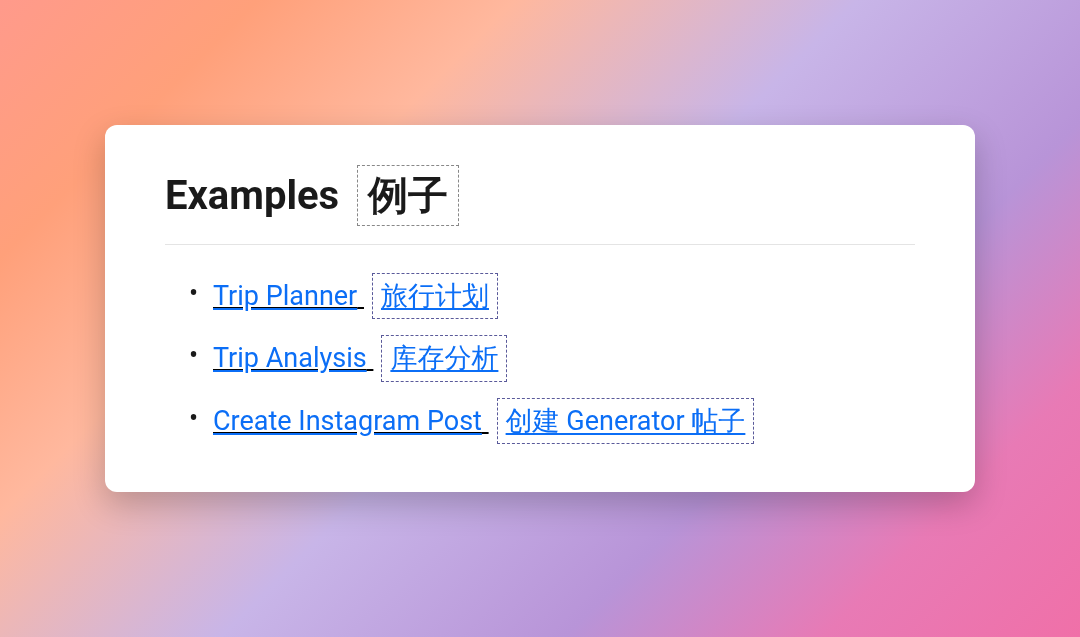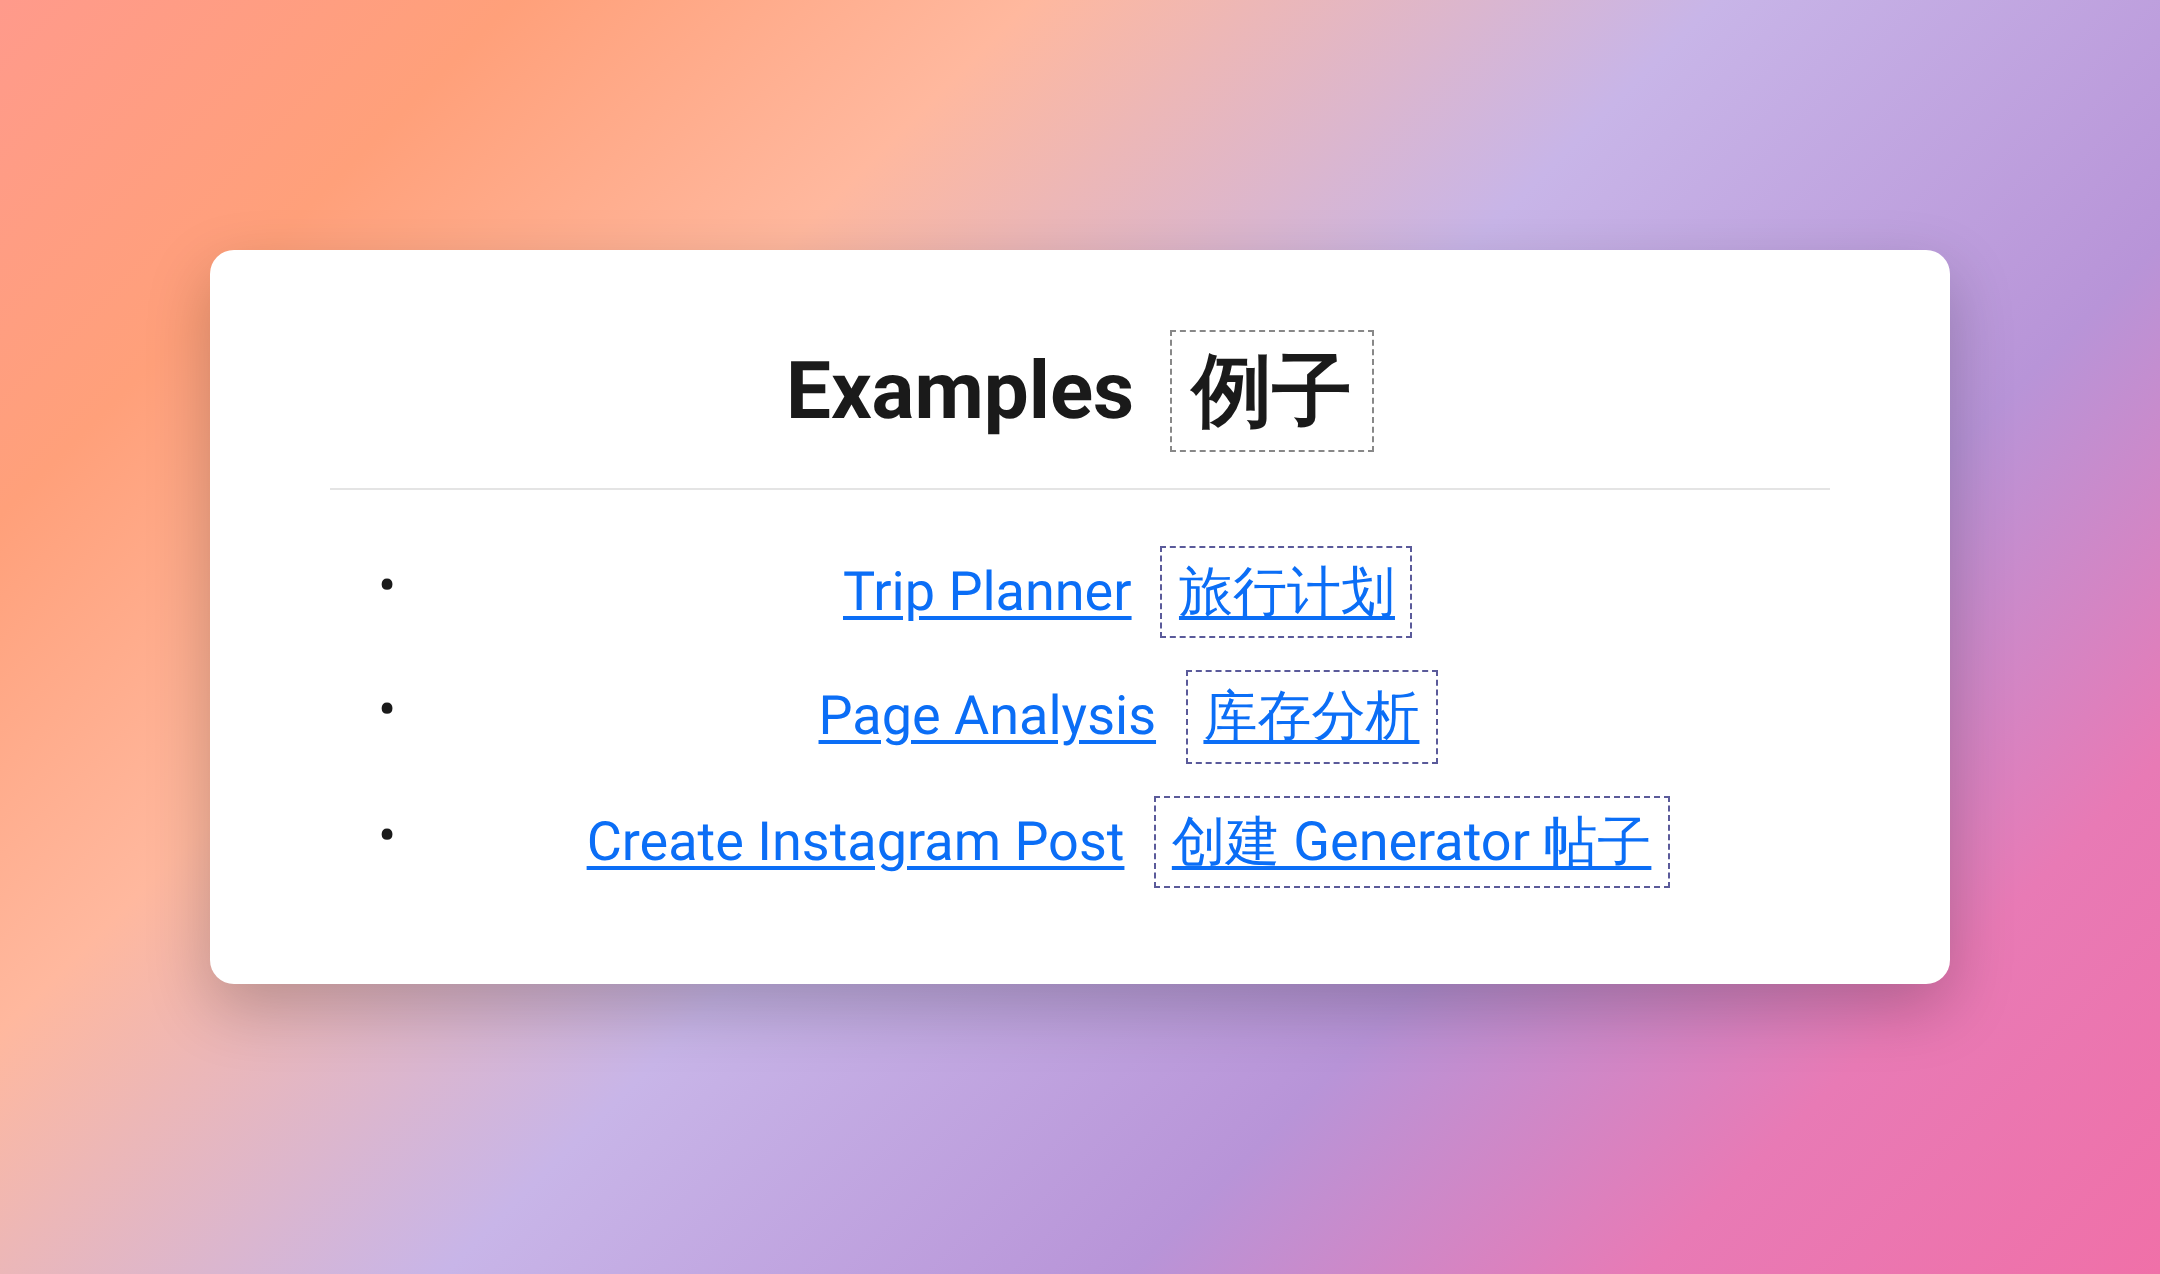--- a/index.html
+++ b/index.html
@@ -19,21 +19,20 @@
       padding-top: 20px;
     }
     
     .card {
       background: #ffffff;
       border-radius: 12px;
       width: 870px;
       padding: 40px 60px 48px 60px;
       box-shadow: 0 12px 32px rgba(0, 0, 0, 0.22);
       margin-top: -40px;
-      text-align: center;
     }
     
     .heading {
       font-size: 40px;
       font-weight: 700;
       color: #1a1a1a;
       padding-bottom: 18px;
       border-bottom: 1px solid #e4e4e4;
       margin-bottom: 28px;
     }
@@ -46,20 +45,21 @@
     .example-list {
       list-style: none;
       padding-left: 48px;
     }
     
     .example-list li {
       position: relative;
       margin-bottom: 16px;
       font-size: 27px;
       line-height: 1.5;
+      text-decoration: underline;
     }
     
     .example-list li::before {
       content: "•";
       position: absolute;
       left: -24px;
       color: #1a1a1a;
       font-size: 27px;
     }
     
@@ -100,21 +100,21 @@
     <span>Examples</span>
     <span class="translation-box">例子</span>
   </h1>
 
   <ul class="example-list">
     <li>
       <a class="link" href="#">Trip Planner</a>
       <span class="translation-box">旅行计划</span>
     </li>
     <li>
-      <a class="link" href="#">Page Analysis</a>
+      <a class="link" href="#">Trip Analysis</a>
       <span class="translation-box">库存分析</span>
     </li>
     <li>
       <a class="link" href="#">Create Instagram Post</a>
       <span class="translation-box">创建 Generator 帖子</span>
     </li>
   </ul>
 </div>
 
 </body></html>

